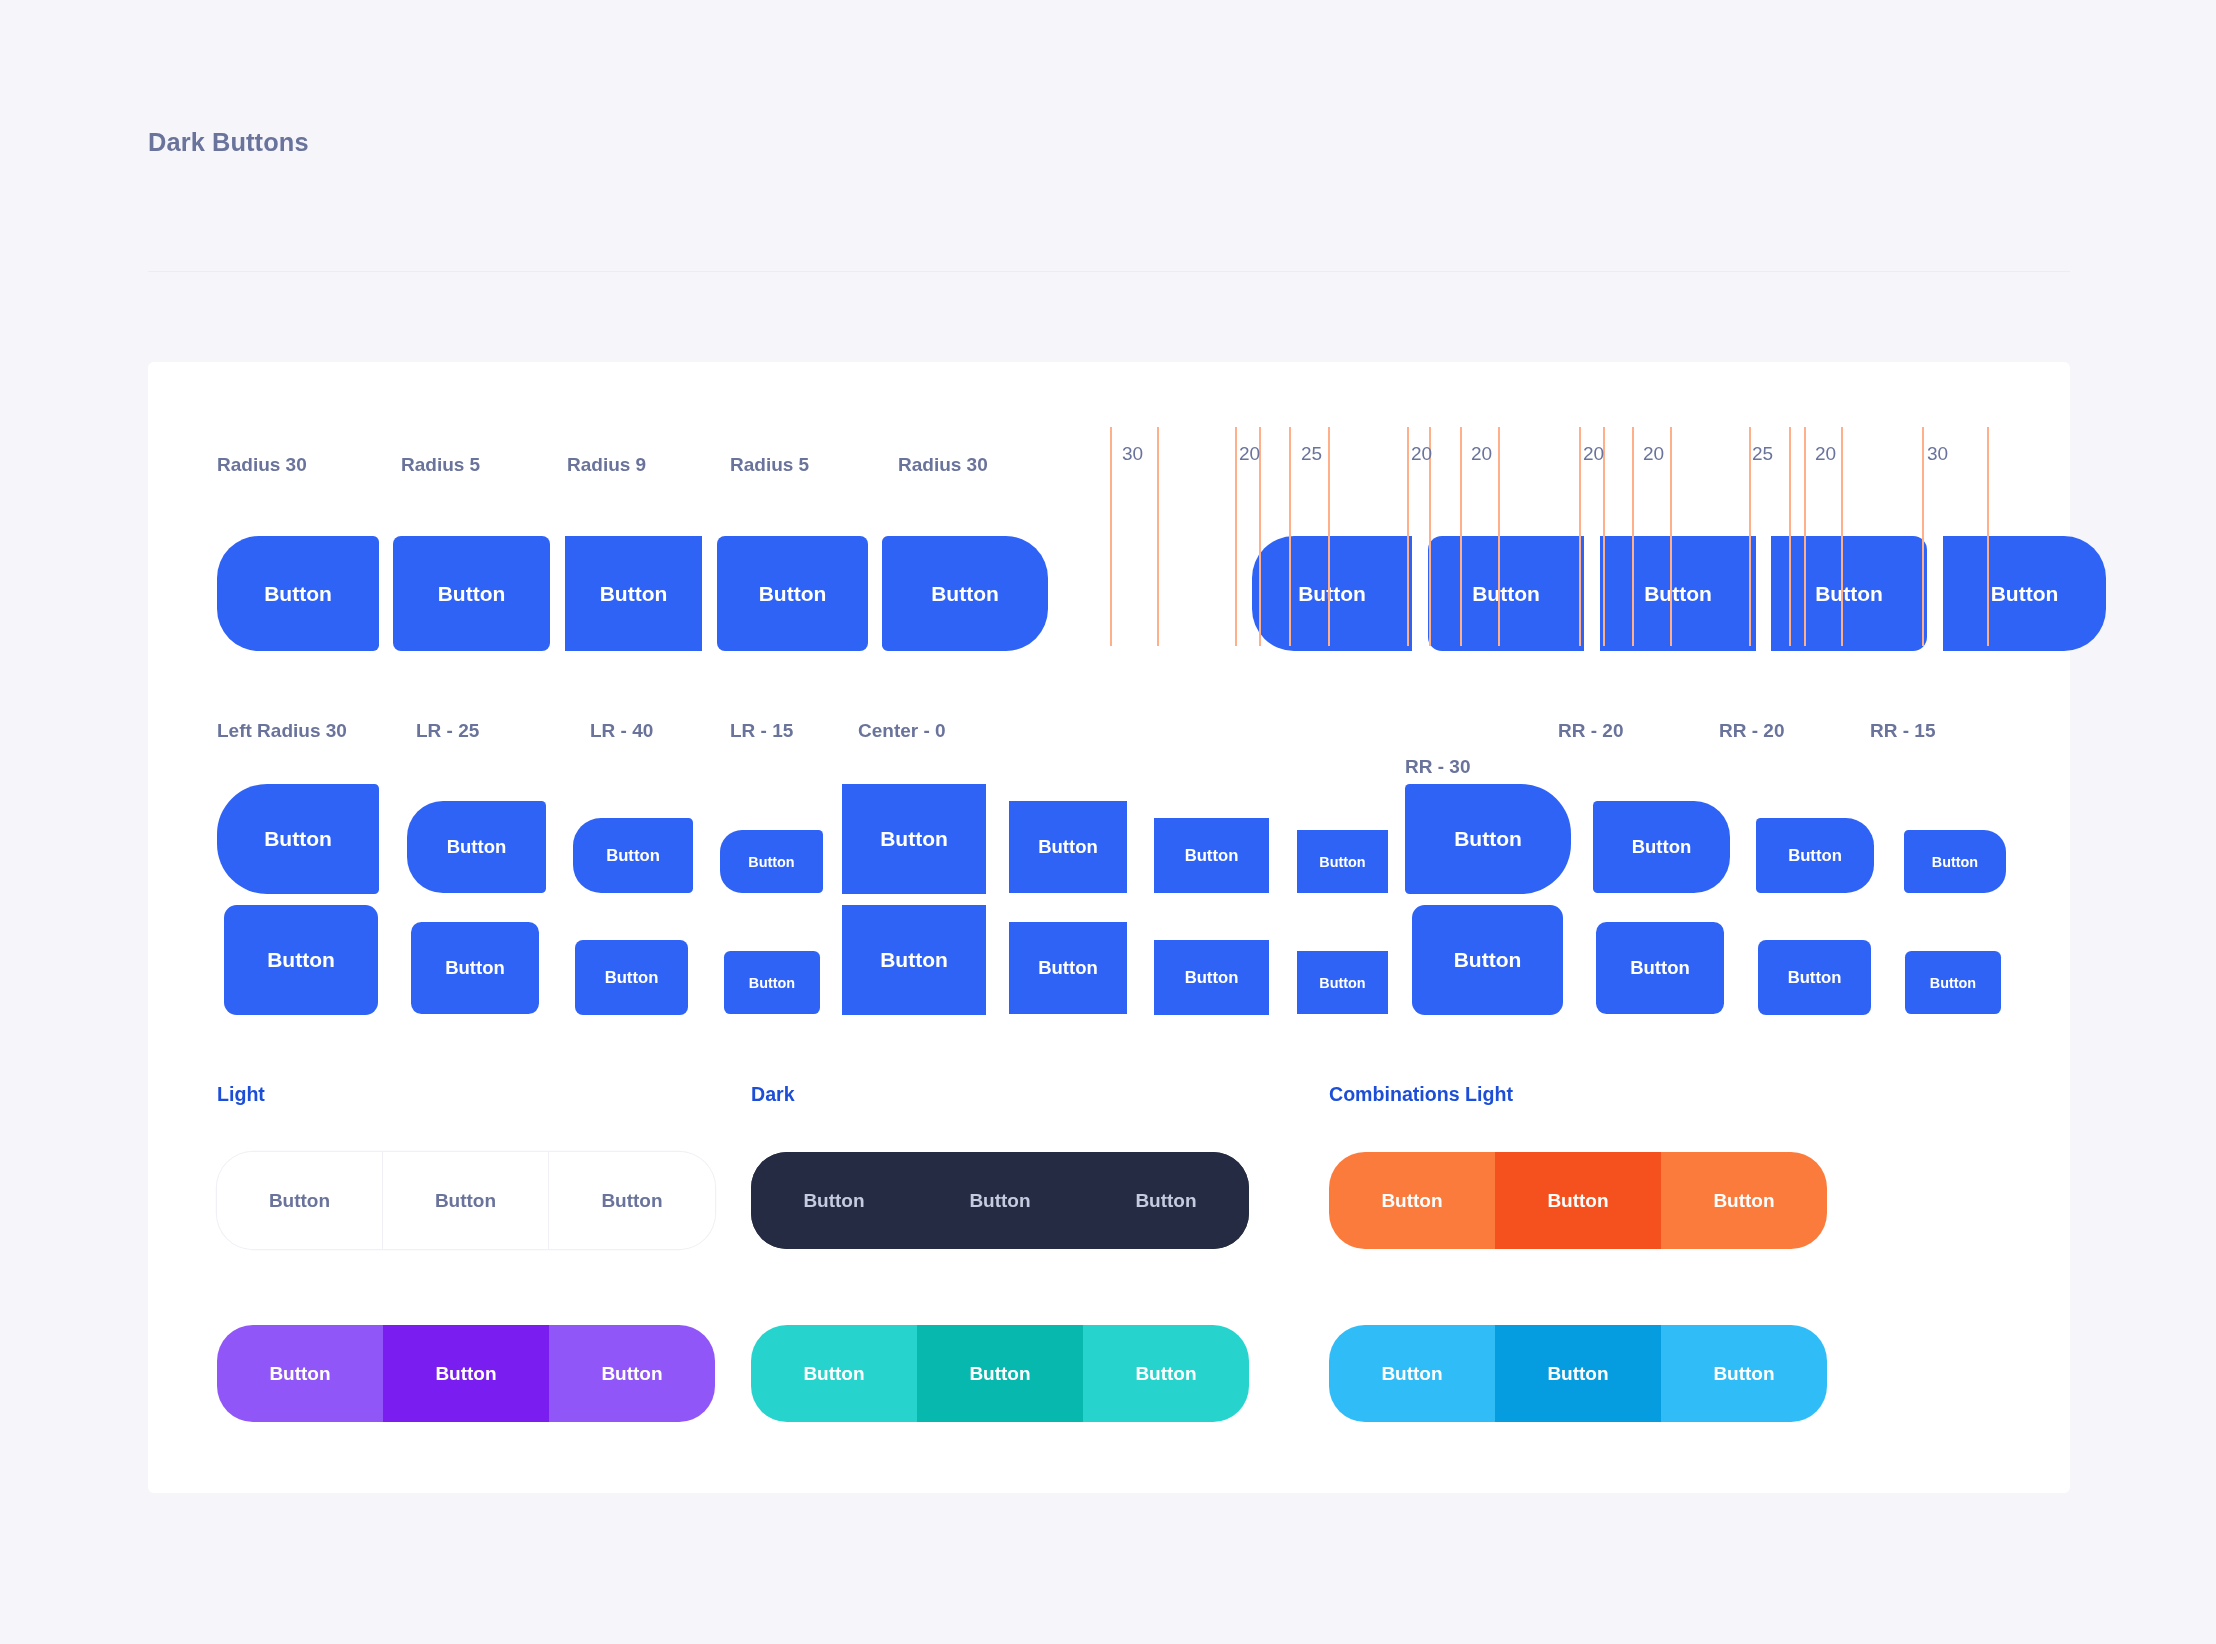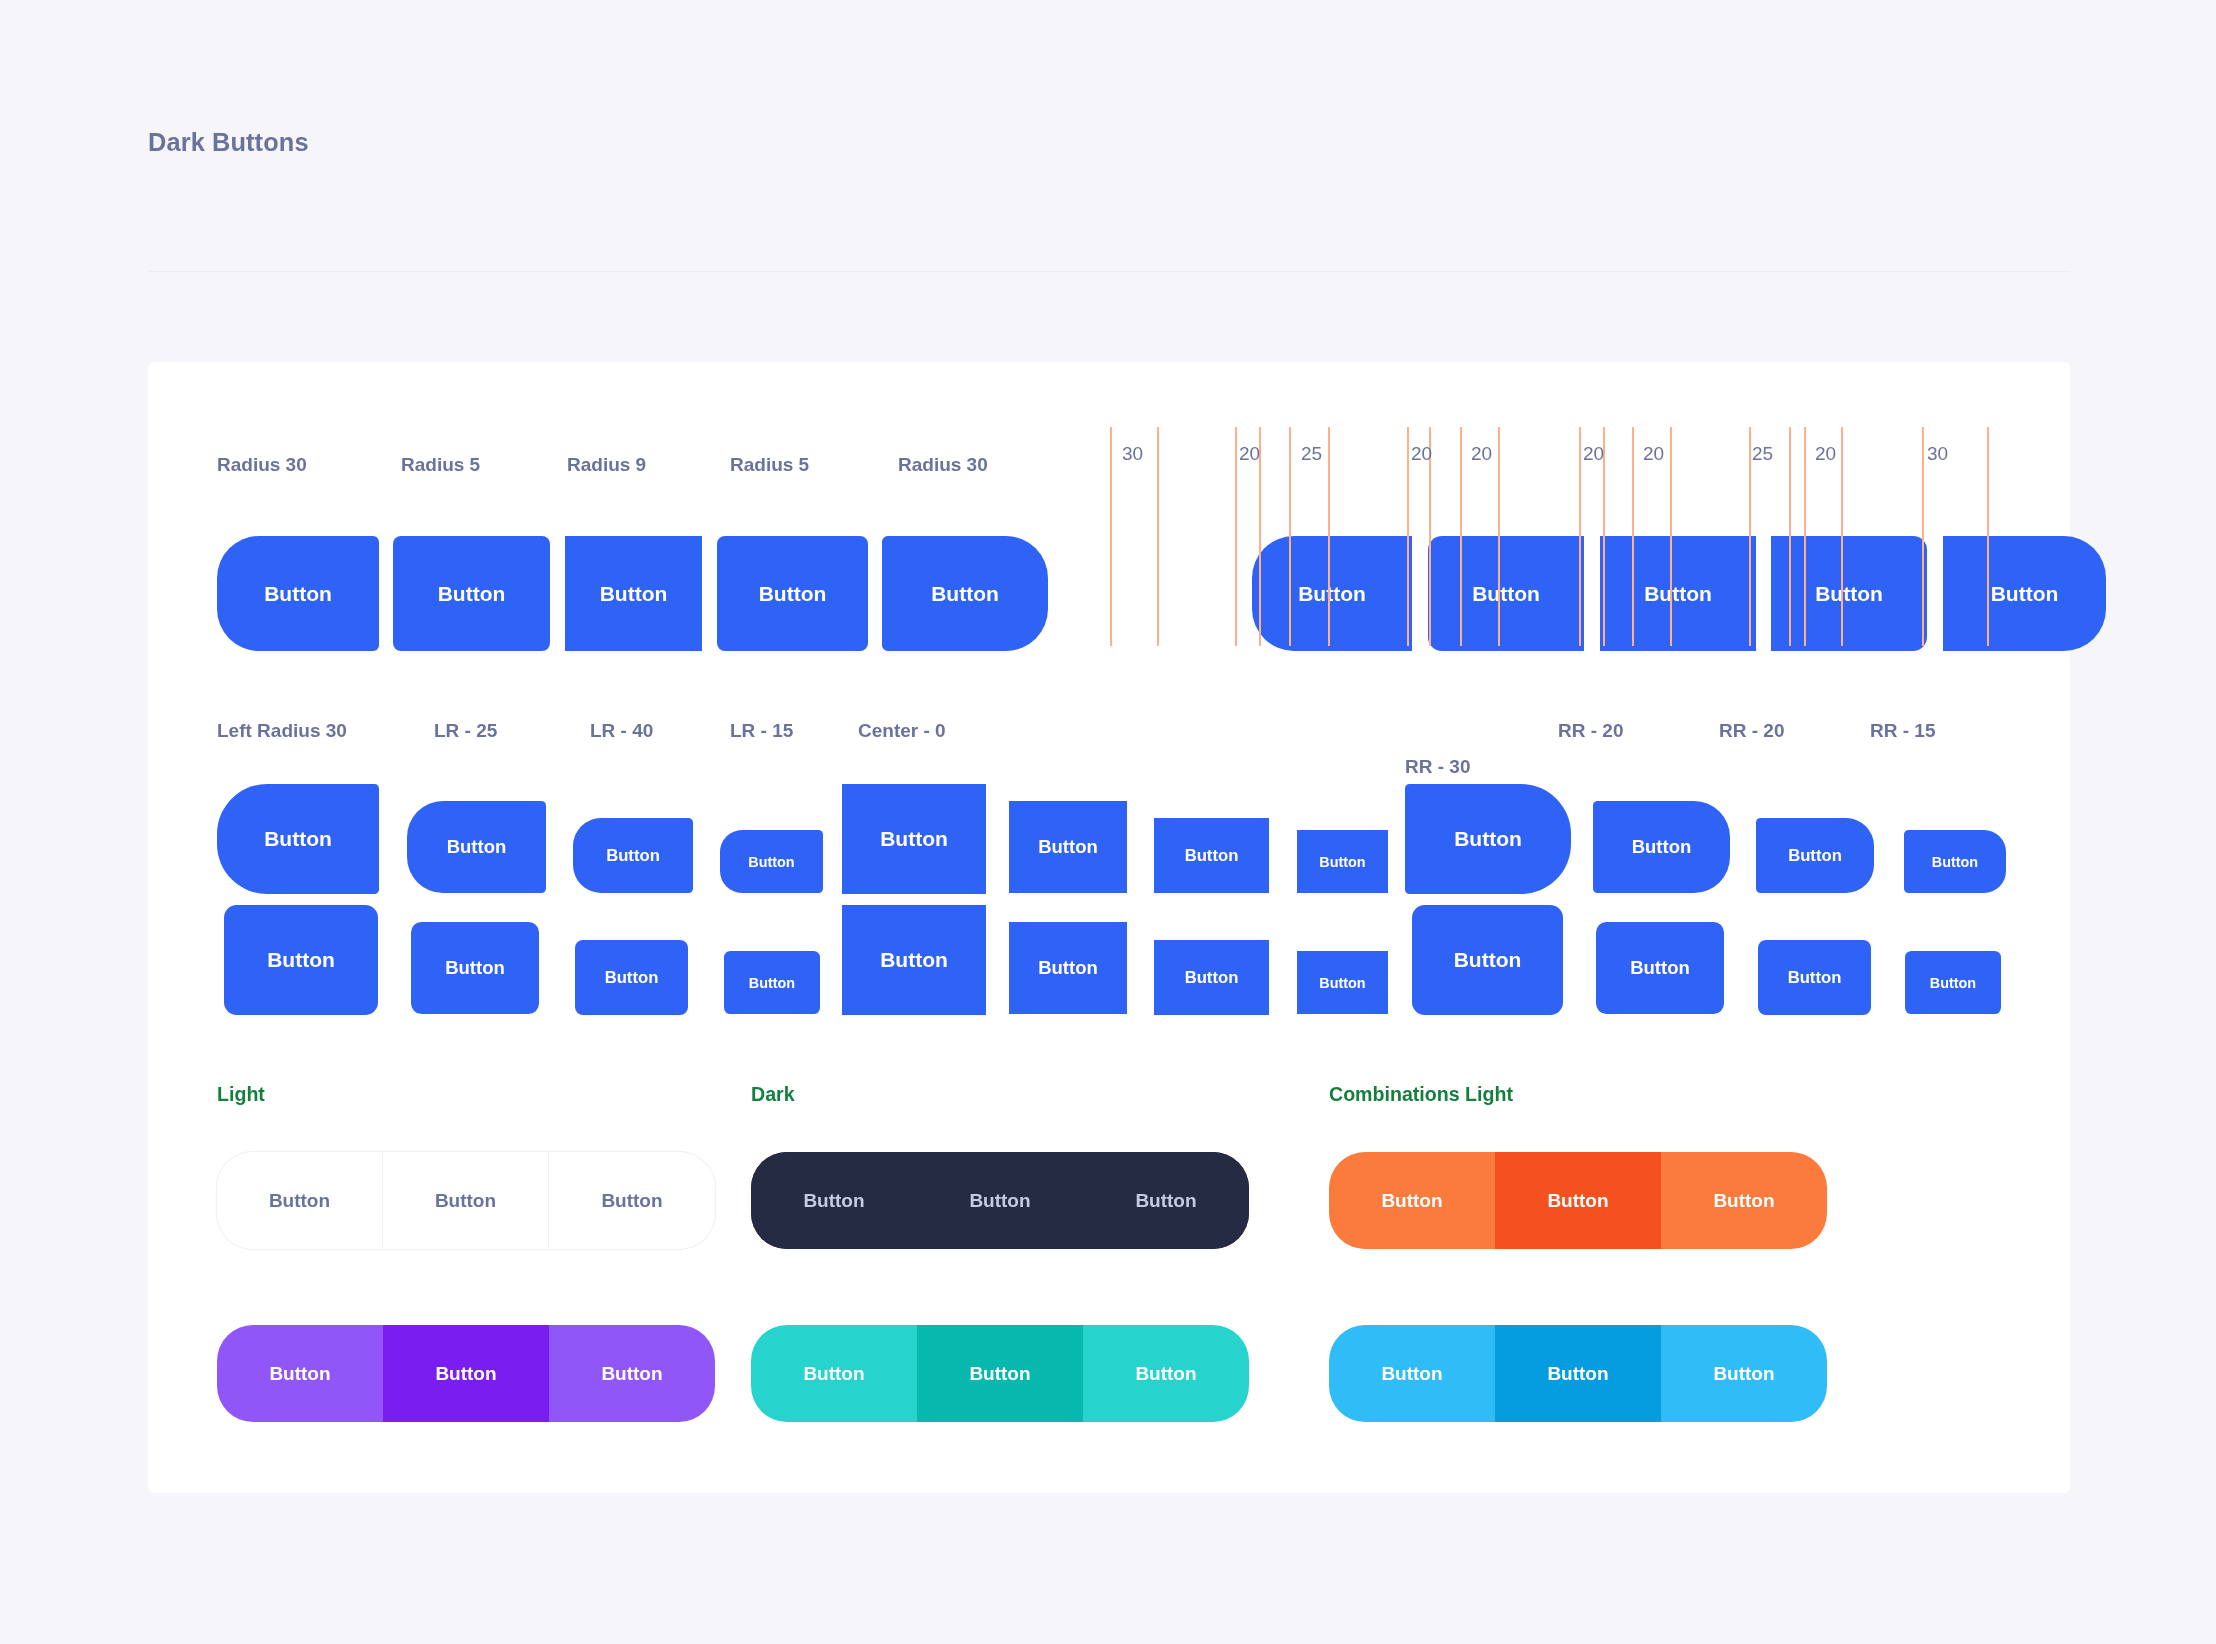--- a/index.html
+++ b/index.html
@@ -55,21 +55,21 @@
     font-size: 19px;
     font-weight: bold;
     color: #69739b;
     white-space: nowrap;
   }
 
   .sect-lbl {
     position: absolute;
     font-size: 19.6px;
     font-weight: bold;
-    color: #15803d;
+    color: #1d4ed8;
     white-space: nowrap;
     text-align: right;
   }
 
   
   .btn {
     position: absolute;
     background: #2f63f5;
     color: #ffffff;
     font-weight: bold;
@@ -203,21 +203,21 @@
   <div class="guide-num" style="left:1301px;">25</div>
   <div class="guide-num" style="left:1411px;">20</div>
   <div class="guide-num" style="left:1471px;">20</div>
   <div class="guide-num" style="left:1583px;">20</div>
   <div class="guide-num" style="left:1643px;">20</div>
   <div class="guide-num" style="left:1752px;">25</div>
   <div class="guide-num" style="left:1815px;">20</div>
   <div class="guide-num" style="left:1927px;">30</div>
 
   <div class="lbl" style="left:217px;  top:720px;text-align:center;">Left Radius 30</div>
-  <div class="lbl" style="left:434px;  top:720px;">LR - 25</div>
+  <div class="lbl" style="left:416px;  top:720px;">LR - 25</div>
   <div class="lbl" style="left:590px; top:720px;">LR - 40</div>
   <div class="lbl" style="left:730px; top:720px;">LR - 15</div>
   <div class="lbl" style="left:858px; top:720px;">Center - 0</div>
 
   <div class="lbl" style="left:1405px; top:720px;margin-top:36px;">RR - 30</div>
   <div class="lbl" style="left:1558px; top:720px;">RR - 20</div>
   <div class="lbl" style="left:1719px; top:720px;">RR - 20</div>
   <div class="lbl" style="left:1870px; top:720px;">RR - 15</div>
 
   <button class="btn" style="left:217px;  top:784px; width:162px; height:110px; border-radius:50px 4.6px 4.6px 50px; font-size:21px;">Button</button>

